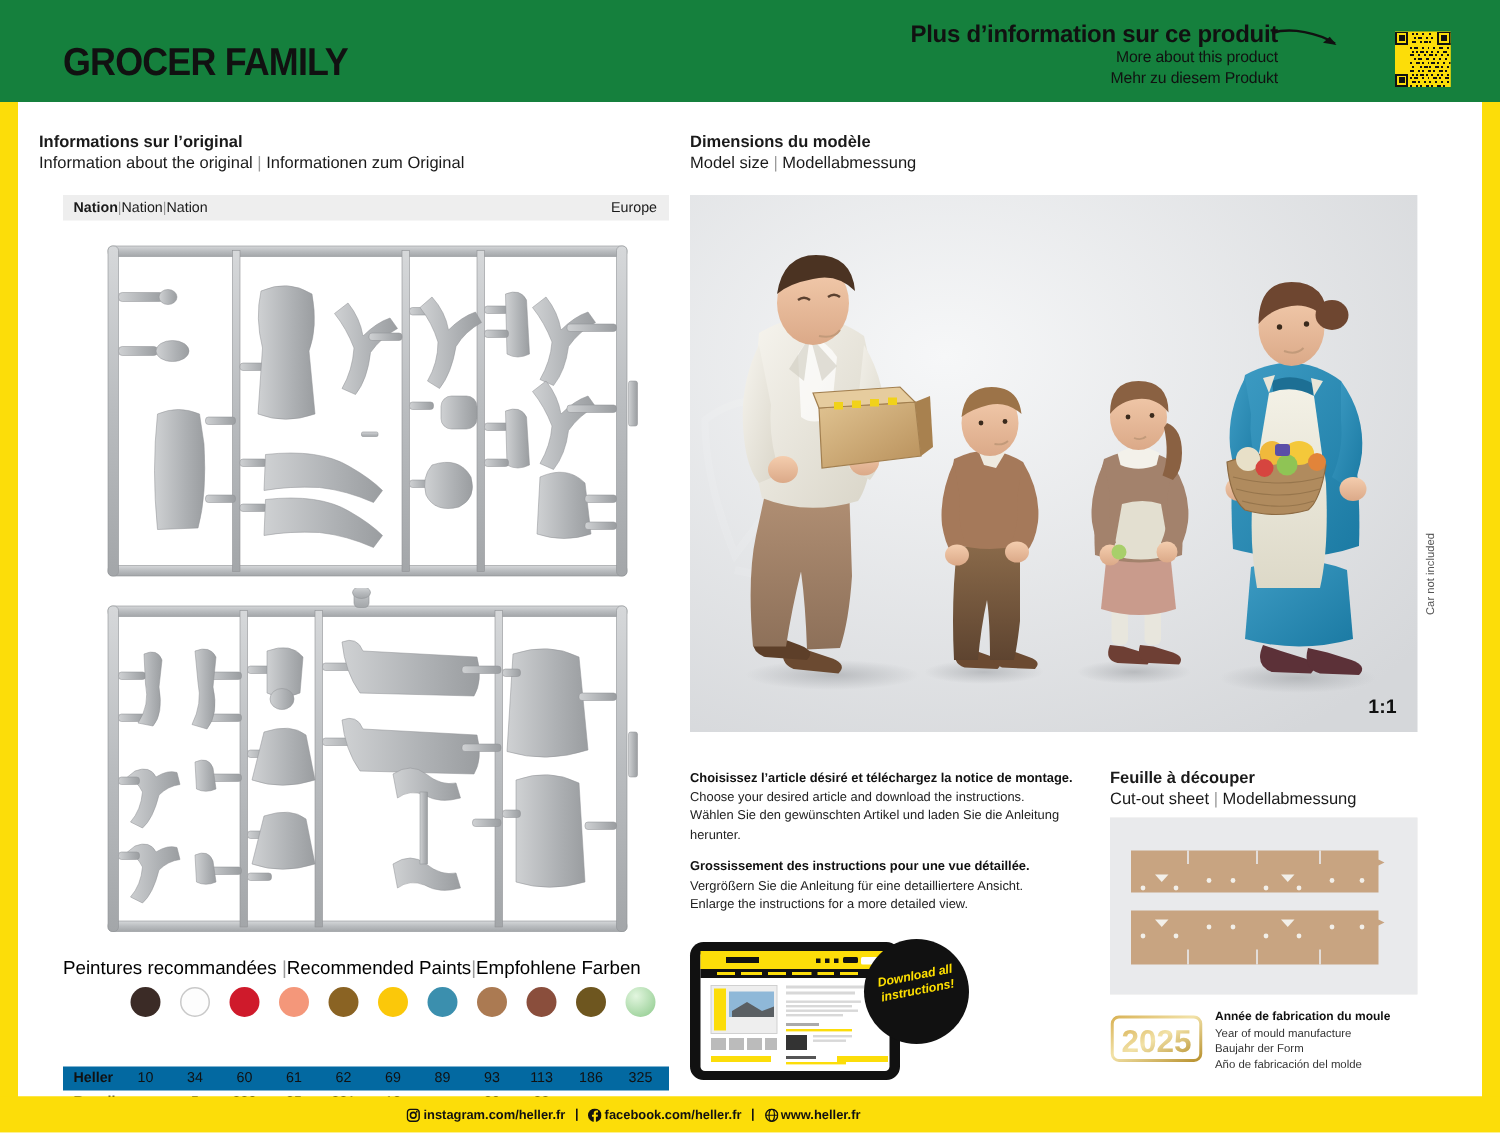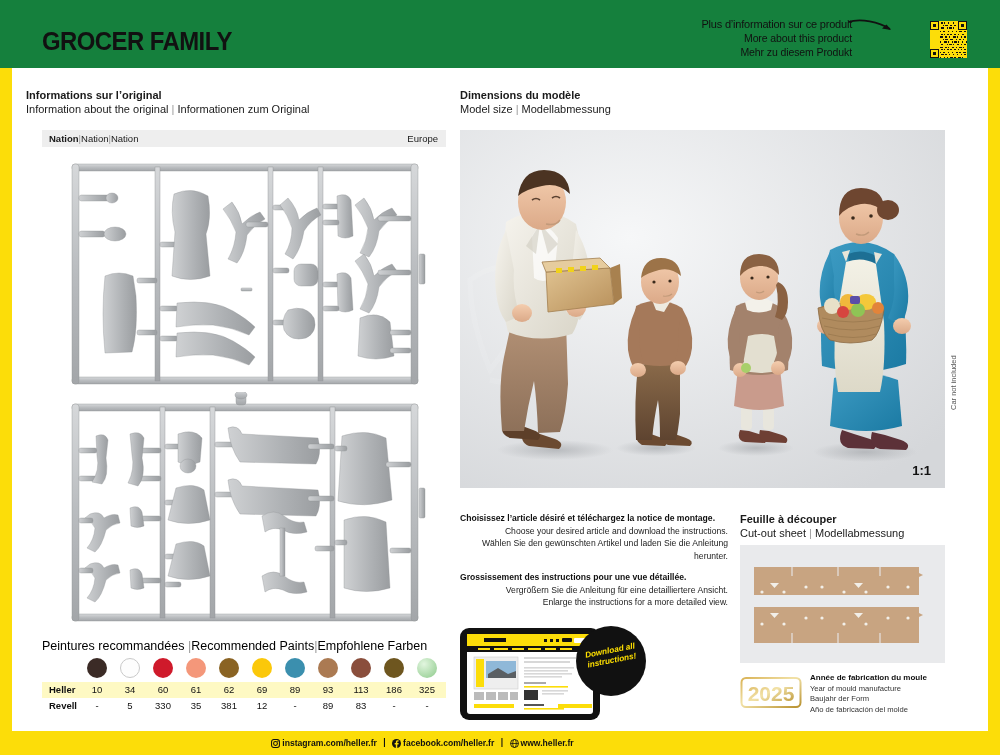--- a/index.html
+++ b/index.html
@@ -23,21 +23,21 @@
   #product-title {
     position: absolute; left: 42px; top: 26px;
     font-size: 26px; font-weight: bold; letter-spacing: -0.6px;
     color: #111; font-stretch: condensed;
     transform: scaleX(0.92); transform-origin: left center;
   }
   #header-promo {
     position: absolute; right: 148px; top: 17px;
     text-align: right; line-height: 14px;
   }
-  #header-promo .l1 { font-size: 11px; font-weight: normal; color: #111; letter-spacing: -0.2px; margin-left: 24px; }
+  #header-promo .l1 { font-size: 16px; font-weight: bold; color: #111; letter-spacing: -0.2px; margin-left: 24px; }
   #header-promo .l2, #header-promo .l3 { font-size: 10.5px; color: #111; letter-spacing: -0.1px; }
   #promo-arrow {
     position: absolute; right: 105px; top: 19px; width: 48px; height: 18px;
   }
   #qr-code {
     position: absolute; right: 33px; top: 21px; width: 37px; height: 37px;
     background: #fcdd09;
   }
 
   
@@ -80,21 +80,21 @@
   #paints-head .fr { font-size: 12.5px; font-weight: normal; }
   #paints-head .en { font-size: 12.5px; font-weight: normal; }
   #paint-grid {
     position: absolute; left: 42px; top: 656px; width: 404px;
   }
   #paint-dots { position: relative; height: 26px; }
   .pdot {
     position: absolute; top: 2px; width: 20px; height: 20px; border-radius: 50%;
   }
   .prow { position: relative; height: 16px; }
-  #row-heller { background: #fef9c3; }
+  #row-heller { background: #0369a1; margin-top: 29px; }
   .prow .rlabel {
     position: absolute; left: 7px; top: 2px;
     font-size: 9.5px; font-weight: bold; color: #111;
   }
   .pcell {
     position: absolute; top: 2px; width: 30px; text-align: center;
     font-size: 9.5px; color: #111;
   }
 
   
@@ -110,21 +110,21 @@
   #car-note {
     position: absolute; left: 949px; top: 410px;
     font-size: 7.5px; color: #555;
     transform: rotate(-90deg); transform-origin: left top;
     white-space: nowrap;
   }
 
   
   #instr-block { position: absolute; left: 460px; top: 512px; width: 268px; }
   #instr-block .bold { font-size: 8.6px; font-weight: bold; color: #111; line-height: 12.5px; }
-  #instr-block .norm { font-size: 8.6px; color: #222; line-height: 12.5px; text-align: right; }
+  #instr-block .norm { font-size: 8.6px; color: #222; line-height: 12.5px; }
   #instr-block .gap { height: 9px; }
 
   
   #tablet-wrap { position: absolute; left: 458px; top: 624px; width: 210px; height: 100px; }
   #dl-badge {
     position: absolute; left: 118px; top: 2px; width: 70px; height: 70px;
     border-radius: 50%; background: #111;
   }
   #dl-badge .txt {
     position: absolute; left: 0; top: 20px; width: 70px;

